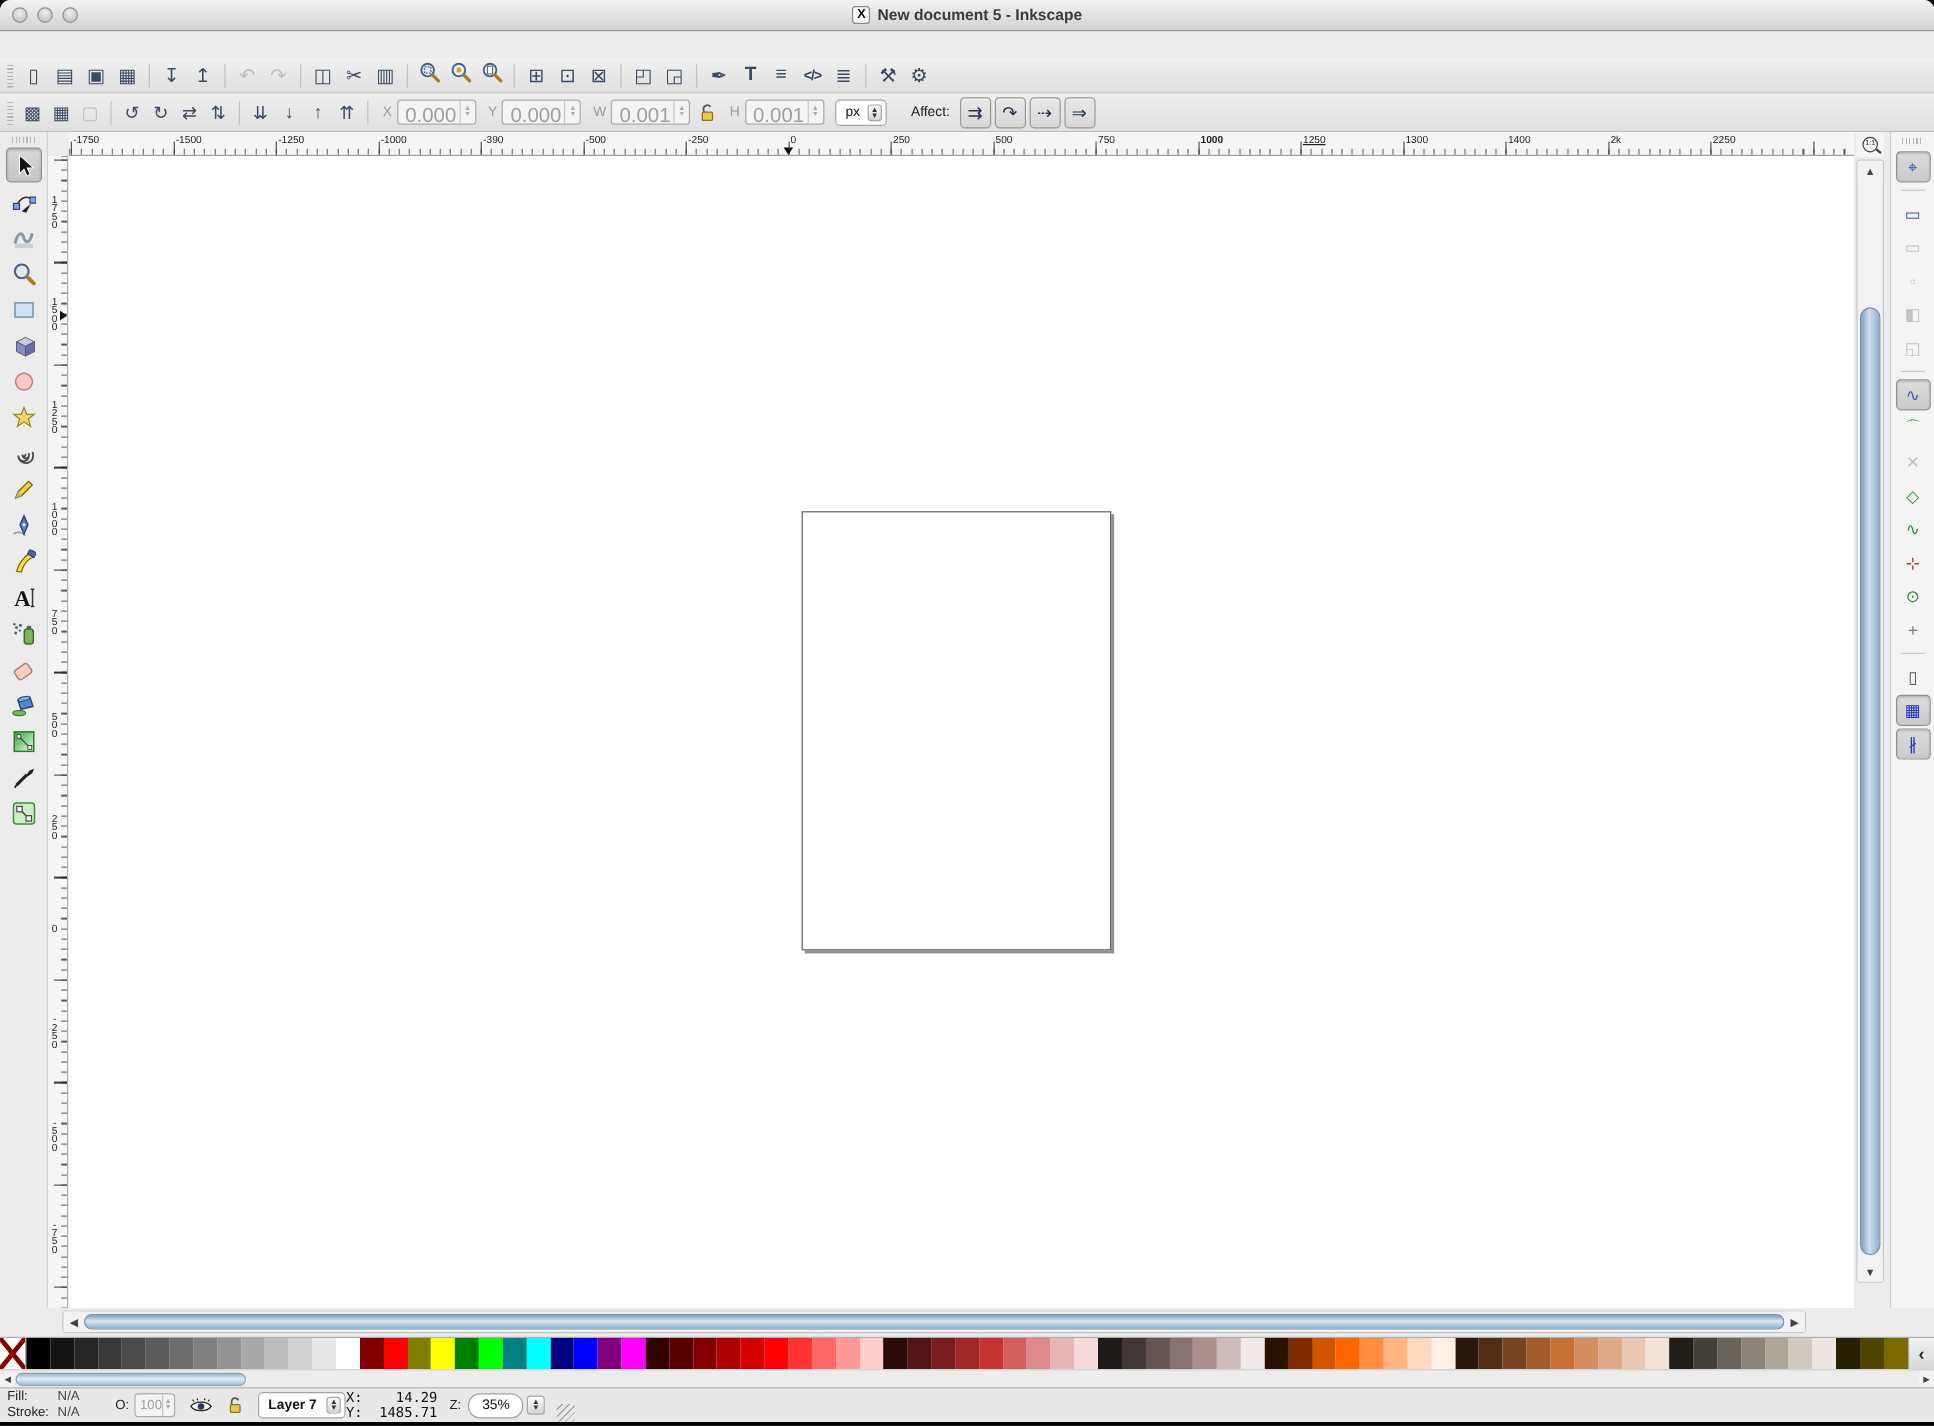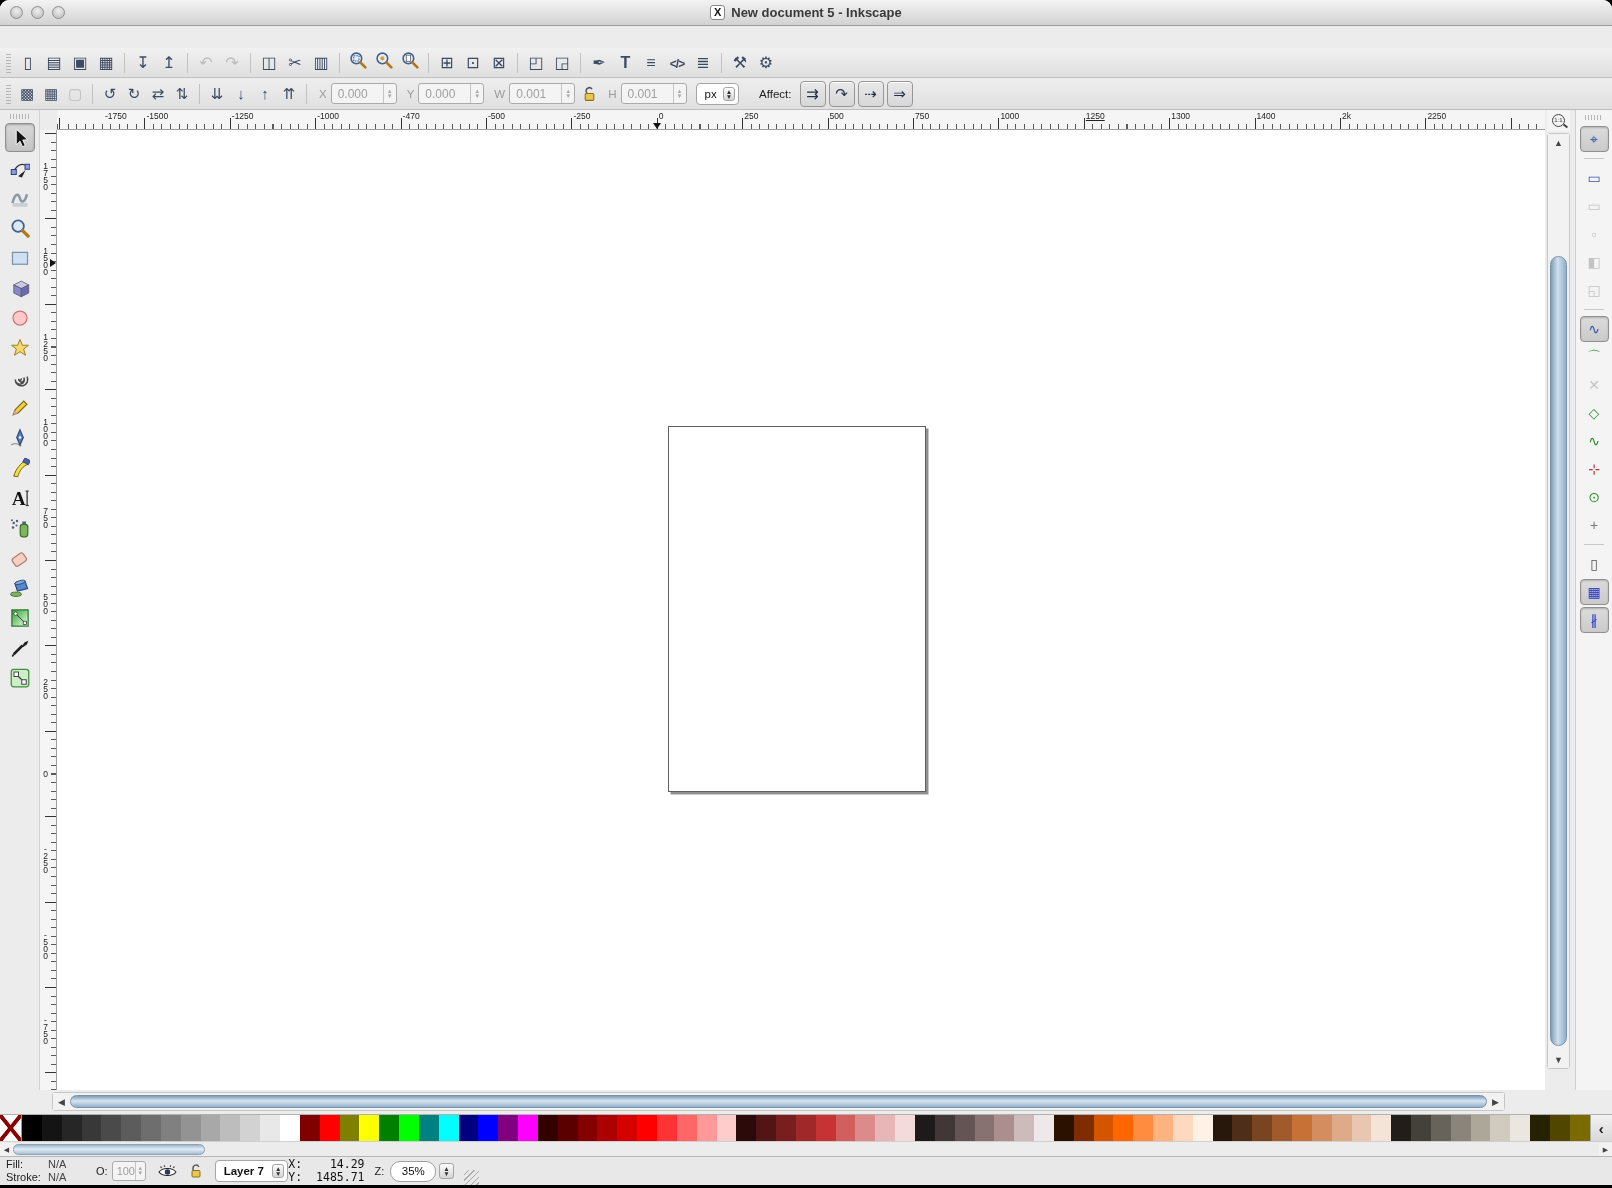--- a/index.html
+++ b/index.html
@@ -36,21 +36,21 @@
   .tb-btn { width:26px; height:26px; display:flex; align-items:center; justify-content:center;
     font-size:16px; color:#3c4a63; border-radius:3px; }
   .tb-btn.small { width:24px; height:24px; font-size:15px; }
   .tb-btn.disabled { color:#bdbdbd; }
   .tb-btn .txt-icon { font-size:12px; font-weight:bold; letter-spacing:-1px; }
 
   .spin-group { display:flex; align-items:center; margin:0 3px; }
   .spin-label { font-size:11.5px; color:#9a9a9a; margin:0 4px; }
   .spin-field { display:flex; width:66px; height:21px; border:1px solid #ababab; border-radius:3px;
     background:#f4f4f4; overflow:hidden; }
-  .spin-field .val { flex:1; font-size:12px; color:#9f9f9f; padding:3px 0 0 6px; }
+  .spin-field .val { flex:1; font-size:17px; color:#9f9f9f; padding:3px 0 0 6px; }
   .spin-arrows { width:13px; border-left:1px solid #c5c5c5; display:flex; flex-direction:column;
     align-items:center; justify-content:center; font-size:6px; color:#aaa; line-height:5px; }
   .unit-select { display:flex; align-items:center; height:22px; background:#fff; border:1px solid #a5a5a5;
     border-radius:4px; margin:0 6px; padding:0 3px 0 8px; font-size:11.5px; color:#111; }
   .unit-select .updown { margin-left:6px; display:flex; flex-direction:column; font-size:6.5px;
     color:#333; line-height:5px; background:linear-gradient(#fdfdfd,#d5d5d5); border:1px solid #a5a5a5;
     border-radius:3px; padding:1px 2px; }
   #affect-label { font-size:11.5px; color:#222; margin:0 8px 0 14px; }
   .affect-btn { width:26px; height:26px; margin-right:3px; border:1px solid #979797; border-radius:4px;
     background:linear-gradient(#e9e9e9,#d7d7d7); display:flex; align-items:center; justify-content:center;
@@ -549,32 +549,32 @@
           </svg>
         </span>
       </div>
     </div>
 
   <div id="ruler-corner"></div>
   <div id="ruler-top">
     <div class="rt-minor"></div>
       <div class="rt-major"></div>
     <div id="rt-marker"></div>
-  <div class="rt-label" style="left: 4px; margin-left: 44px;">-1750</div>
+  <div class="rt-label" style="left: 4px;">-1750</div>
       <div class="rt-label" style="left: 89.4px;">-1500</div>
       <div class="rt-label" style="left: 174.8px;">-1250</div>
       <div class="rt-label" style="left: 260.2px;">-1000</div>
-      <div class="rt-label" style="left: 345.6px;">-470</div>
+      <div class="rt-label" style="left: 345.6px;">-390</div>
       <div class="rt-label" style="left: 431px;">-500</div>
       <div class="rt-label" style="left: 516.4px;">-250</div>
       <div class="rt-label" style="left: 601.8px;">0</div>
       <div class="rt-label" style="left: 687.2px;">250</div>
       <div class="rt-label" style="left: 772.6px;">500</div>
       <div class="rt-label" style="left: 858px;">750</div>
-      <div class="rt-label" style="left: 943.4px;">1000</div>
+      <div class="rt-label" style="left: 943.4px; font-weight: bold;">1000</div>
       <div class="rt-label" style="left: 1028.8px; text-decoration: underline;">1250</div>
       <div class="rt-label" style="left: 1114.2px;">1300</div>
       <div class="rt-label" style="left: 1199.6px;">1400</div>
       <div class="rt-label" style="left: 1285px;">2k</div>
       <div class="rt-label" style="left: 1370.4px;">2250</div>
     </div>
   <div id="ruler-left">
     <div class="rl-minor"></div>
       <div class="rl-major"></div>
     <div id="rl-marker"></div>

